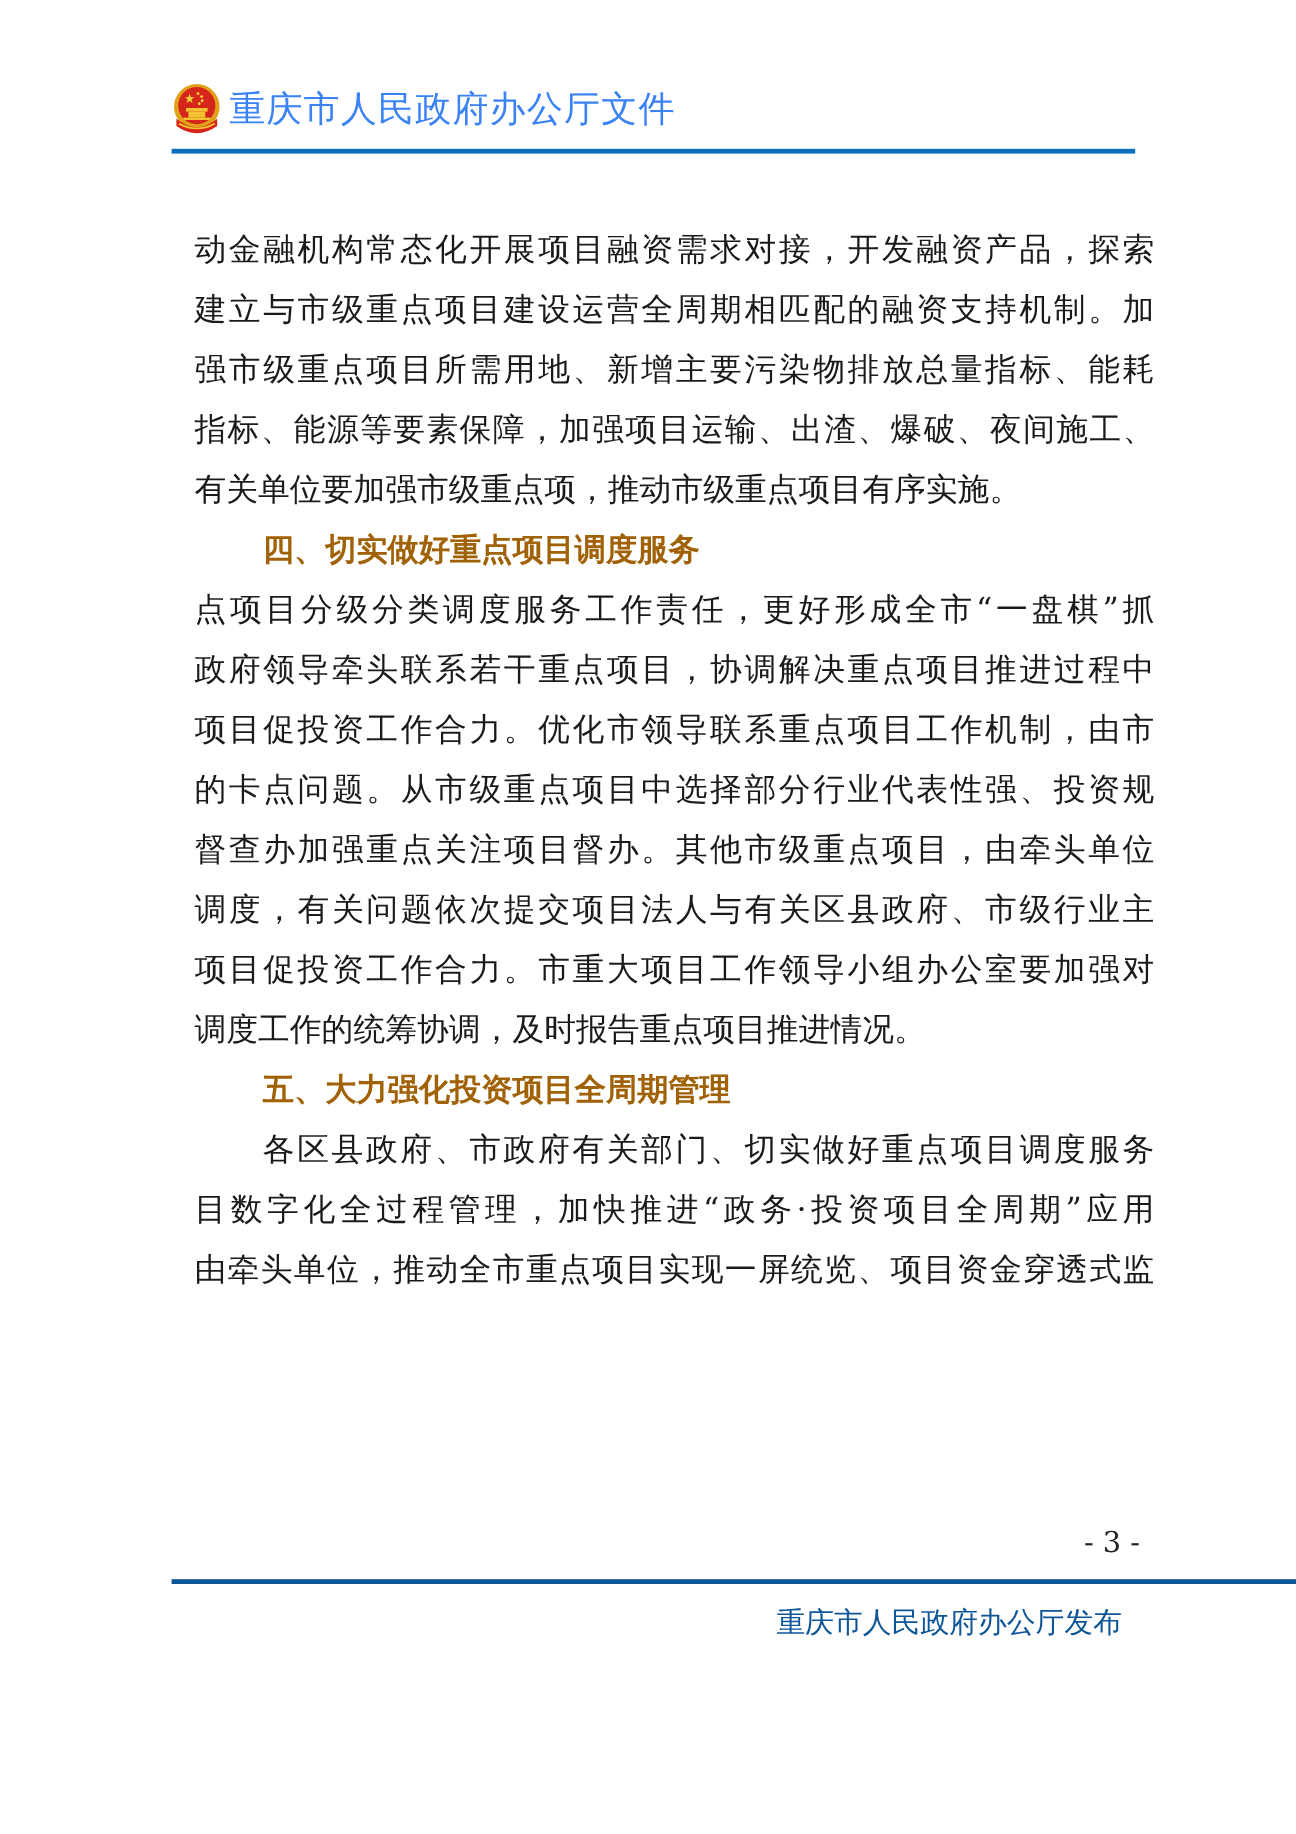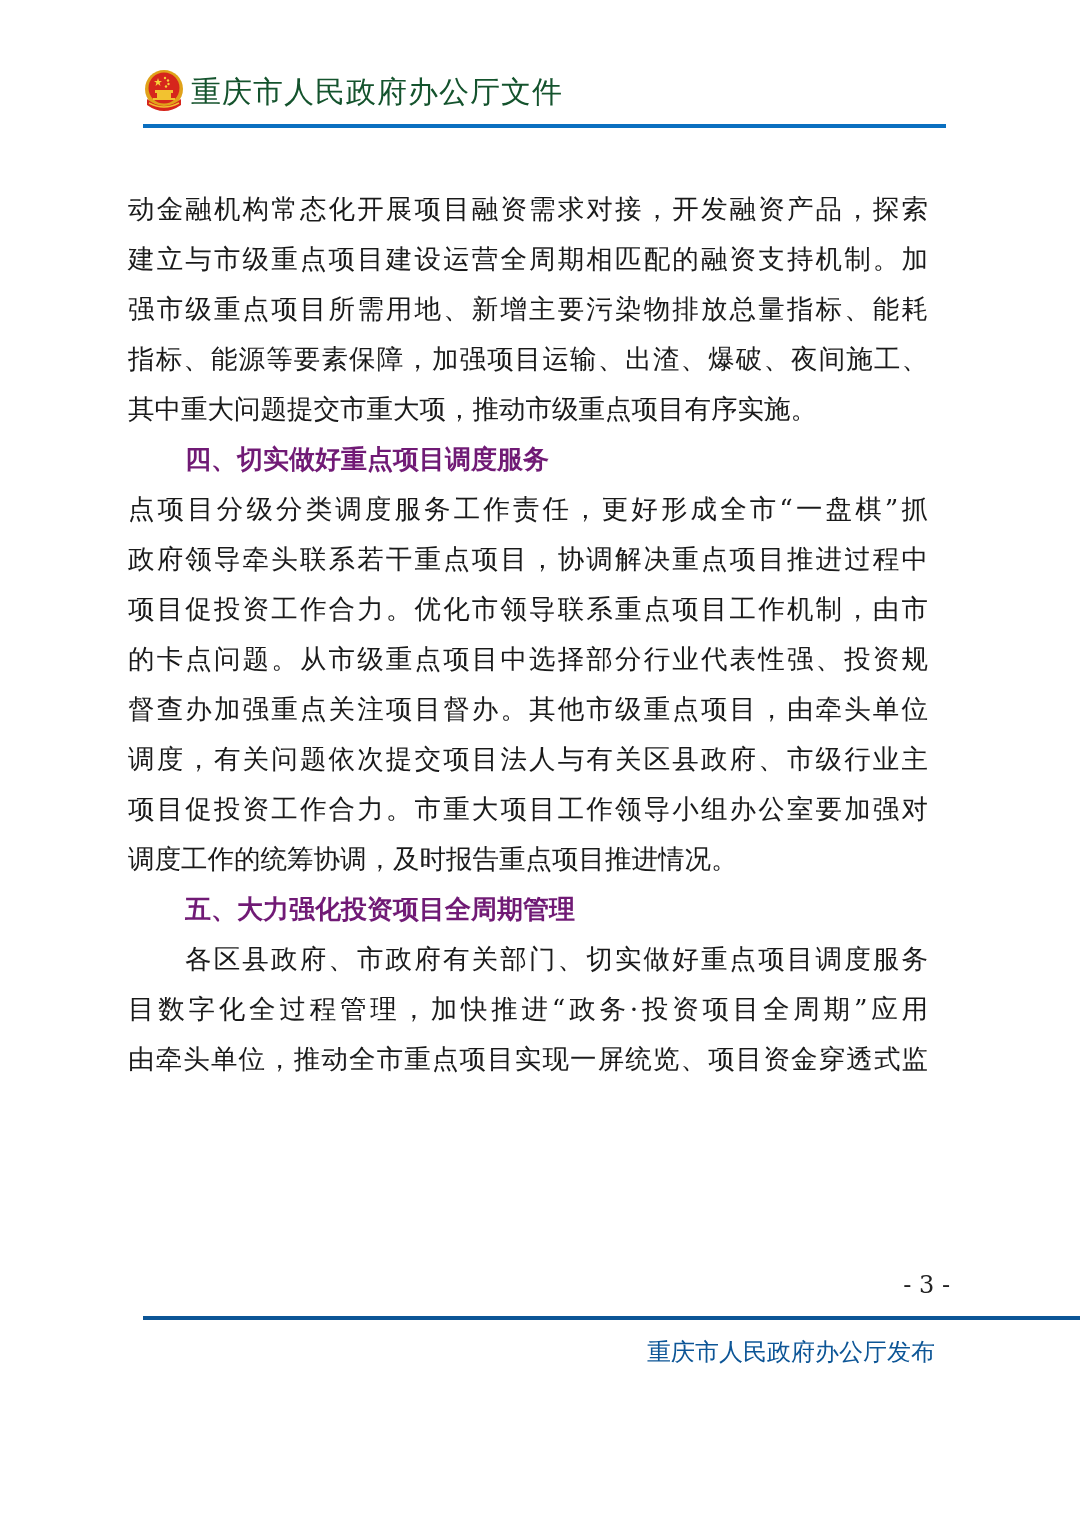--- a/index.html
+++ b/index.html
@@ -25,36 +25,36 @@
     }
     .emblem {
       width: 42px;
       height: 46px;
       margin-right: 6px;
       display: block;
     }
     .header-title {
       font-family: "DejaVu Sans", "Liberation Sans", sans-serif;
       font-size: 30px;
-      color: #14532d;
+      color: #3b82f6;
       letter-spacing: 1px;
       line-height: 52px;
       white-space: nowrap;
     }
     .header-rule {
       position: absolute;
       left: 143px;
       top: 124px;
       width: 803px;
       height: 4px;
       background: #0a6fc0;
     }
     .content {
       position: absolute;
-      left: 128px;
+      left: 162px;
       top: 184px;
       width: 800px;
     }
     .line {
       height: 50px;
       line-height: 50px;
       font-size: 26.5px;
       white-space: nowrap;
       text-align: justify;
       text-align-last: justify;
@@ -67,21 +67,21 @@
       padding-left: 57px;
     }
     .heading {
       height: 50px;
       line-height: 50px;
       font-family: "DejaVu Sans", "Liberation Sans", sans-serif;
       font-weight: bold;
       font-size: 26px;
       padding-left: 57px;
       white-space: nowrap;
-      color: #701a75;
+      color: #a16207;
     }
     .page-number {
       position: absolute;
       top: 1271px;
       left: 870px;
       width: 80px;
       text-align: right;
       font-family: "DejaVu Serif", "Liberation Serif", serif;
       font-size: 24px;
       color: #222222;
@@ -128,21 +128,21 @@
   <span class="header-title">重庆市人民政府办公厅文件</span>
 </div>
 <div class="header-rule"></div>
 
 <div class="content">
   <div>
     <div class="line">动金融机构常态化开展项目融资需求对接，开发融资产品，探索</div>
     <div class="line">建立与市级重点项目建设运营全周期相匹配的融资支持机制。加</div>
     <div class="line">强市级重点项目所需用地、新增主要污染物排放总量指标、能耗</div>
     <div class="line">指标、能源等要素保障，加强项目运输、出渣、爆破、夜间施工、</div>
-    <div class="line last">其中重大问题提交市重大项，推动市级重点项目有序实施。</div>
+    <div class="line last">有关单位要加强市级重点项，推动市级重点项目有序实施。</div>
   </div>
 
   <div class="heading">四、切实做好重点项目调度服务</div>
   <div>
     <div class="line">点项目分级分类调度服务工作责任，更好形成全市“一盘棋”抓</div>
     <div class="line">政府领导牵头联系若干重点项目，协调解决重点项目推进过程中</div>
     <div class="line">项目促投资工作合力。优化市领导联系重点项目工作机制，由市</div>
     <div class="line">的卡点问题。从市级重点项目中选择部分行业代表性强、投资规</div>
     <div class="line">督查办加强重点关注项目督办。其他市级重点项目，由牵头单位</div>
     <div class="line">调度，有关问题依次提交项目法人与有关区县政府、市级行业主</div>

